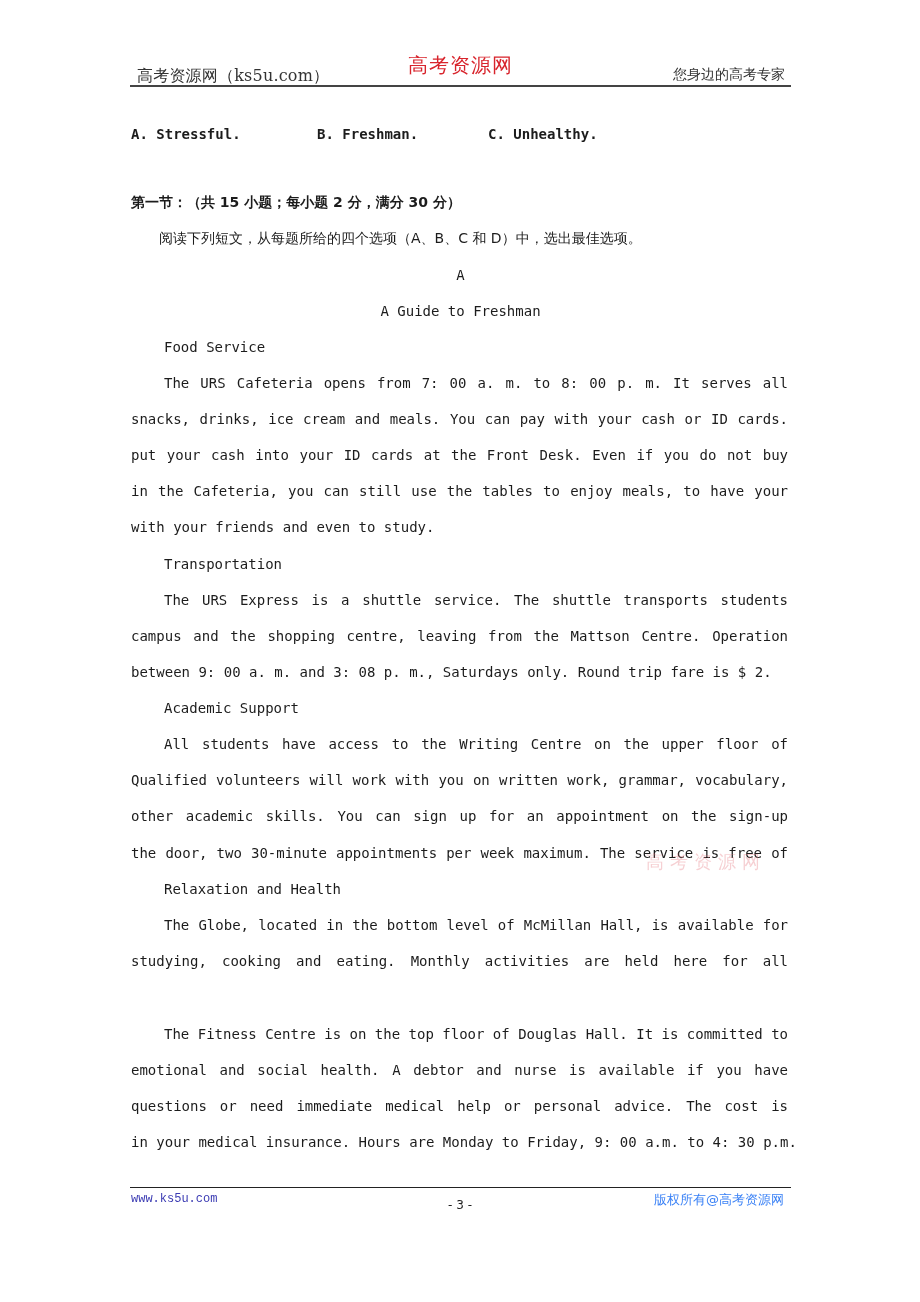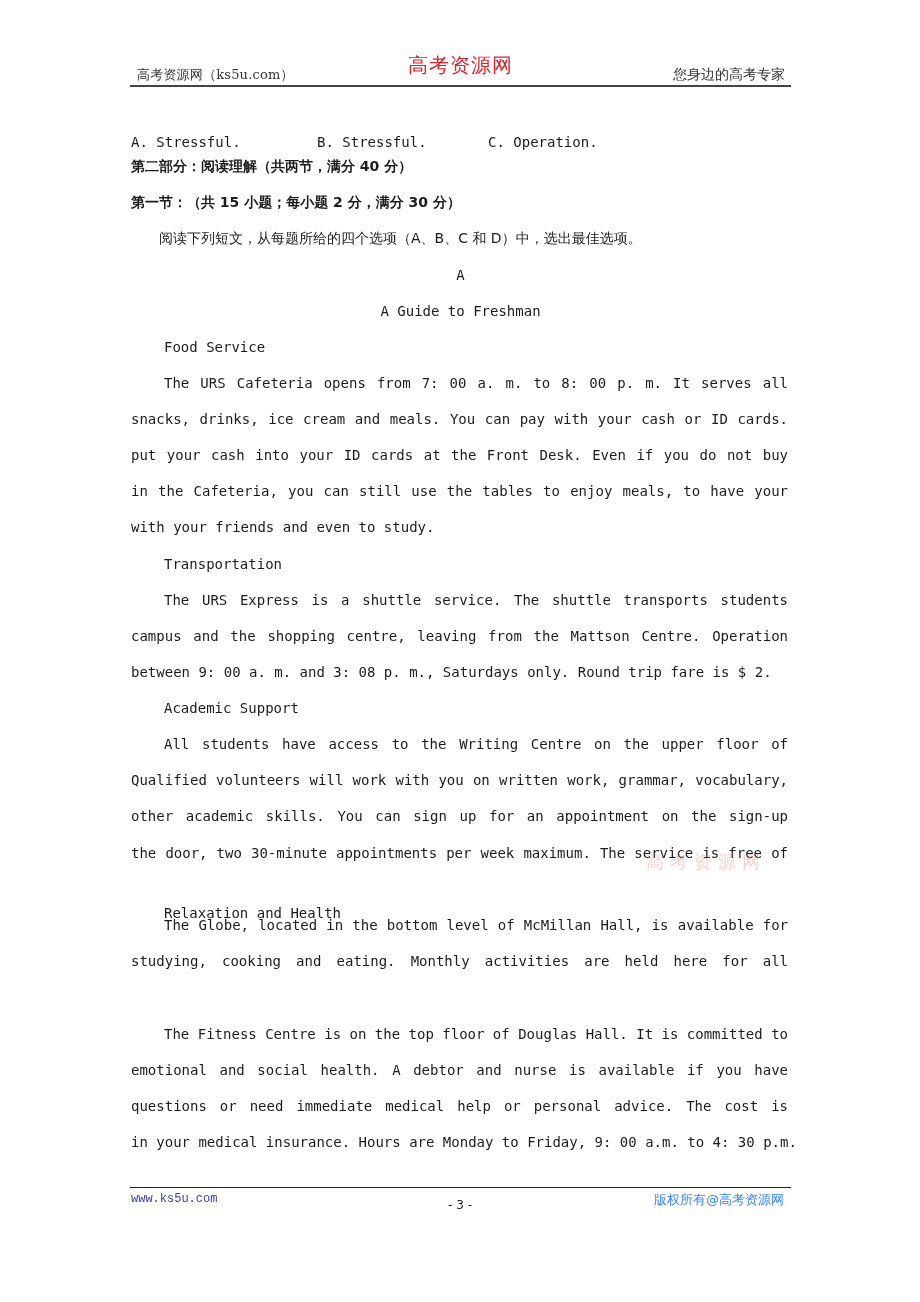--- a/index.html
+++ b/index.html
@@ -26,21 +26,21 @@
       position: absolute;
       left: 130px;
       top: 50px;
       width: 661px;
       height: 38px;
     }
     .header-left {
       position: absolute;
       left: 7px;
       top: 16px;
-      font-size: 13px;
+      font-size: 16px;
       color: #333;
       letter-spacing: 0.2px;
     }
     .header-logo {
       position: absolute;
       left: 278px;
       top: 2px;
       font-size: 20px;
       color: #d8242c;
       font-family: "DejaVu Serif", serif;
@@ -90,21 +90,22 @@
       font-family: "DejaVu Sans", sans-serif;
       font-size: 14px;
     }
     .center {
       left: 130px;
       width: 661px;
       text-align: center;
     }
     .opt {
       position: absolute;
-      top: 12px;
+      top: 4px;
+      font-weight: bold;
     }
     
     .watermark {
       position: absolute;
       left: 646px;
       top: 850px;
       width: 130px;
       height: 26px;
       font-family: "DejaVu Serif", serif;
       font-size: 18px;
@@ -154,25 +155,24 @@
 
   <div class="header">
     <span class="header-left">高考资源网（ks5u.com）</span>
     <span class="header-logo">高考资源网</span>
     <span class="header-right">您身边的高考专家</span>
   </div>
   <div class="header-rule"></div>
 
   <div class="line" style="top:120px;">
     <span class="opt" style="left:0;">A. Stressful.</span>
-    <span class="opt" style="left:186px;">B. Stressful.</span>
-    <span class="opt" style="left:357px;">C. Operation.</span>
+    <span class="opt" style="left:186px;">B. Freshman.</span>
+    <span class="opt" style="left:357px;">C. Unhealthy.</span>
   </div>
 
-  <div class="line cn-bold" style="top:156px;">第二部分：阅读理解（共两节，满分 40 分）</div>
   <div class="line cn-bold" style="top:192px;">第一节：（共 15 小题；每小题 2 分，满分 30 分）</div>
   <div class="line cn" style="top:228px;margin-left:28px;">阅读下列短文，从每题所给的四个选项（A、B、C 和 D）中，选出最佳选项。</div>
 
   <div class="line center" style="top:265px;">A</div>
   <div class="line center" style="top:301px;">A Guide to Freshman</div>
 
   <div class="line indent" style="top:337px;">Food Service</div>
   <div class="line indent justify" style="top:373px;">The URS Cafeteria opens from 7: 00 a. m. to 8: 00 p. m. It serves all kinds of</div>
   <div class="line justify" style="top:409px;">snacks, drinks, ice cream and meals. You can pay with your cash or ID cards. You can</div>
   <div class="line justify" style="top:445px;">put your cash into your ID cards at the Front Desk. Even if you do not buy your food</div>
@@ -183,21 +183,21 @@
   <div class="line indent justify" style="top:590px;">The URS Express is a shuttle service. The shuttle transports students between</div>
   <div class="line justify" style="top:626px;">campus and the shopping centre, leaving from the Mattson Centre. Operation hours are</div>
   <div class="line" style="top:662px;">between 9: 00 a. m. and 3: 08 p. m., Saturdays only. Round trip fare is $ 2.</div>
 
   <div class="line indent" style="top:698px;">Academic Support</div>
   <div class="line indent justify" style="top:734px;">All students have access to the Writing Centre on the upper floor of Douglas Hall.</div>
   <div class="line justify" style="top:770px;">Qualified volunteers will work with you on written work, grammar, vocabulary, and</div>
   <div class="line justify" style="top:806px;">other academic skills. You can sign up for an appointment on the sign-up sheet outside</div>
   <div class="line justify" style="top:843px;">the door, two 30-minute appointments per week maximum. The service is free of charge.</div>
 
-  <div class="line indent" style="top:879px;margin-top:24px;">Relaxation and Health</div>
+  <div class="line indent" style="top:879px;">Relaxation and Health</div>
   <div class="line indent justify" style="top:915px;">The Globe, located in the bottom level of McMillan Hall, is available for relaxing,</div>
   <div class="line justify" style="top:951px;">studying, cooking and eating. Monthly activities are held here for all international</div>
 
   <div class="line indent justify" style="top:1024px;">The Fitness Centre is on the top floor of Douglas Hall. It is committed to physical,</div>
   <div class="line justify" style="top:1060px;">emotional and social health. A debtor and nurse is available if you have health</div>
   <div class="line justify" style="top:1096px;">questions or need immediate medical help or personal advice. The cost is included</div>
   <div class="line" style="top:1132px;">in your medical insurance. Hours are Monday to Friday, 9: 00 a.m. to 4: 30 p.m.</div>
 
   <div class="watermark">高考资源网</div>
 

